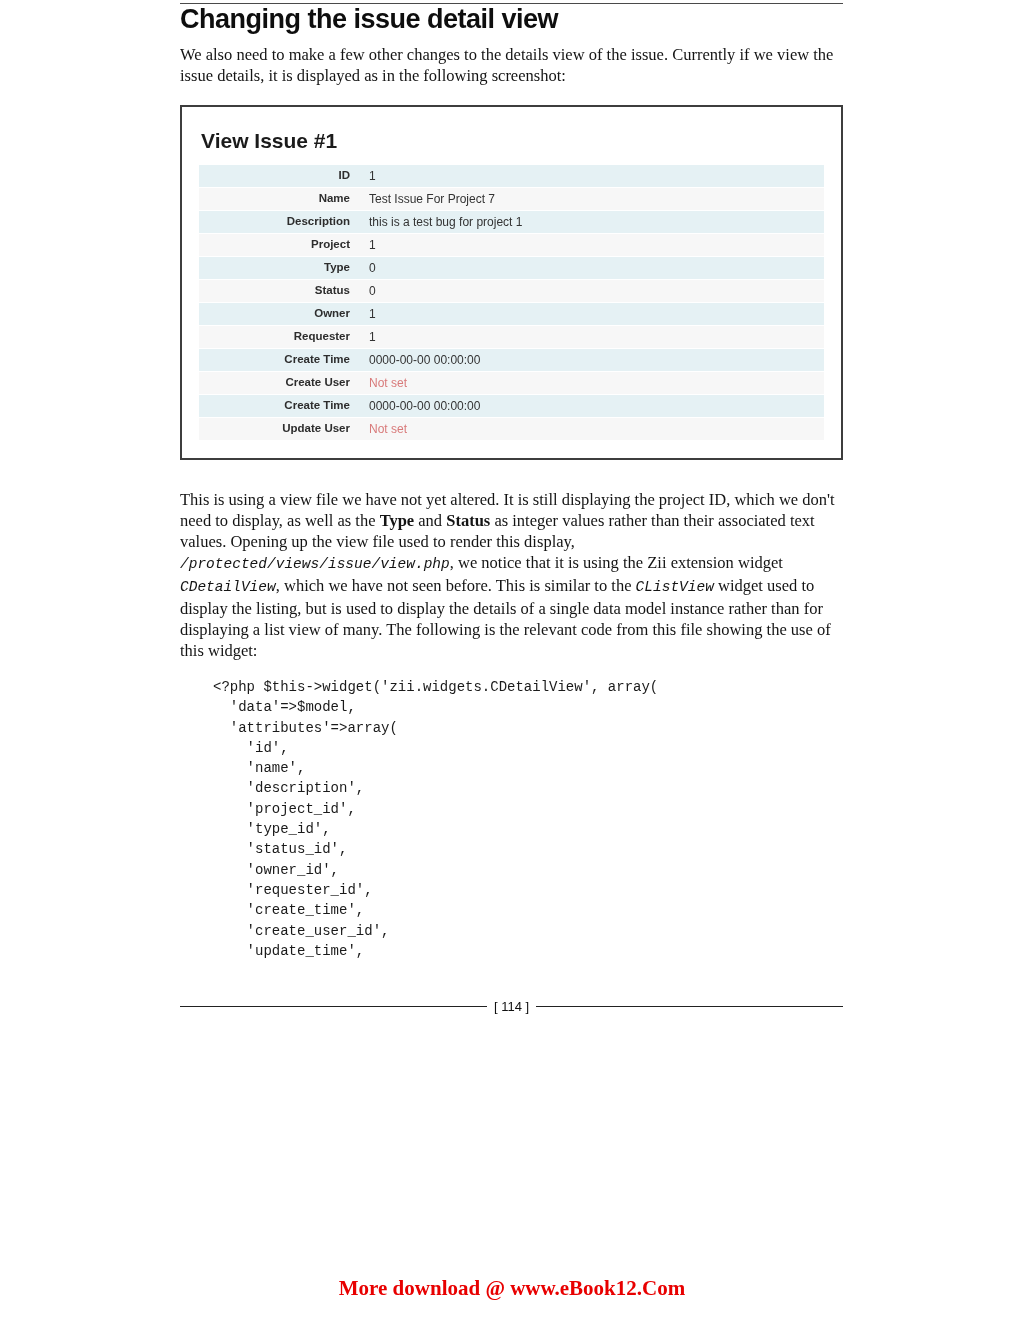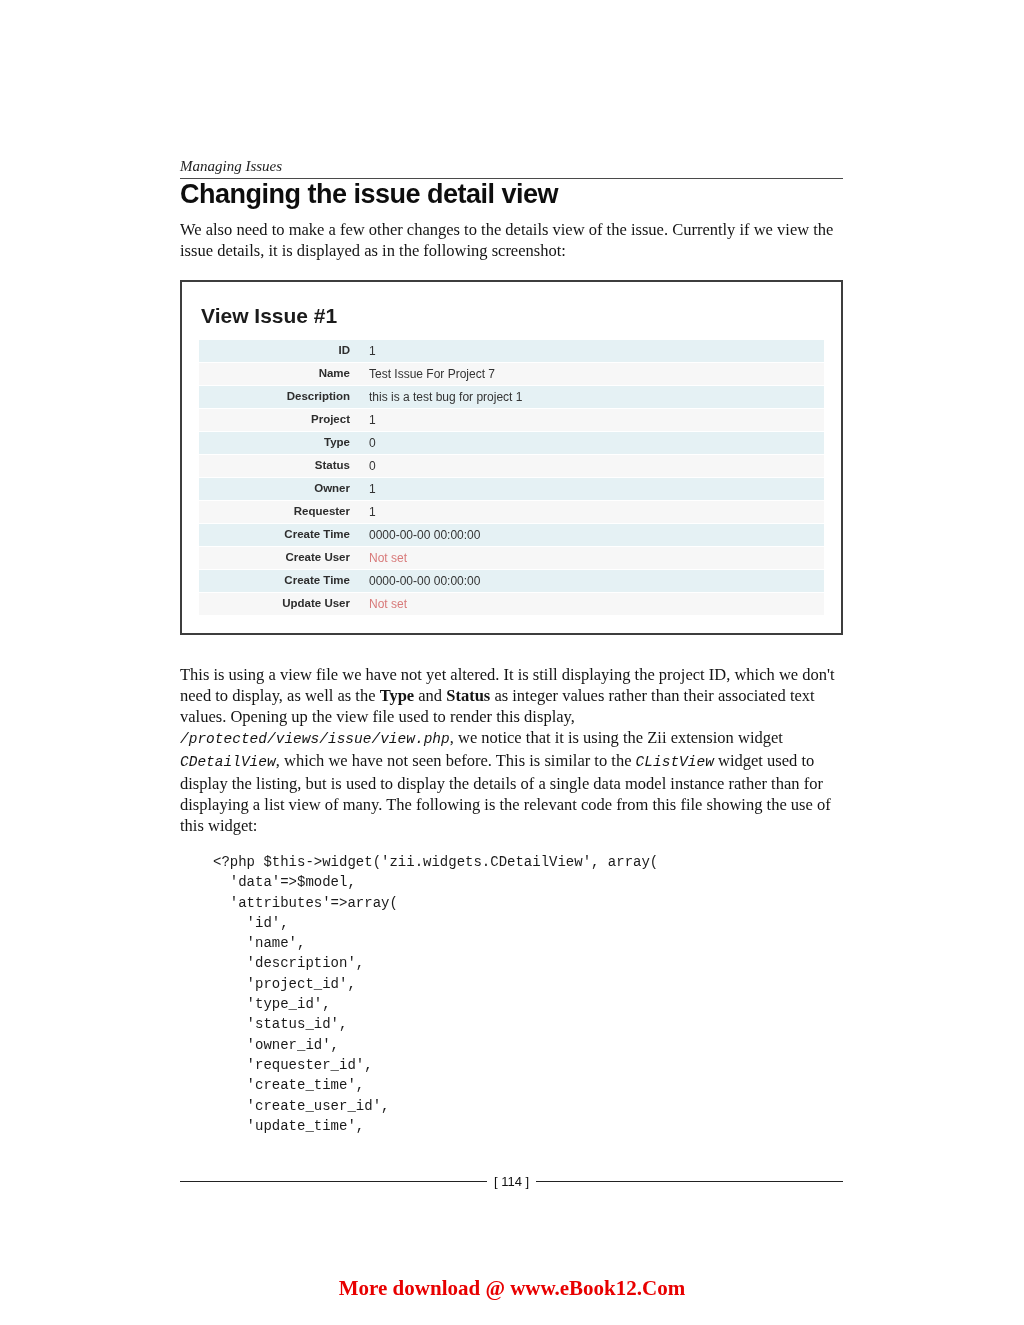--- a/index.html
+++ b/index.html
@@ -113,21 +113,20 @@
     font-size: 21px;
     color: var(--watermark-red, #e80000);
   }
 </style>
 </head>
 <body>
 
 <div class="page">
   <div class="content">
 
-    <div class="running-header">Managing Issues</div>
     <hr class="header-rule">
 
     <h1 class="section-title">Changing the issue detail view</h1>
 
     <p class="body-text">We also need to make a few other changes to the details view of the issue. Currently if we view the issue details, it is displayed as in the following screenshot:</p>
 
     <div class="screenshot">
       <div class="ss-title">View Issue #1</div>
       <table class="detail-view">
         <tbody>

